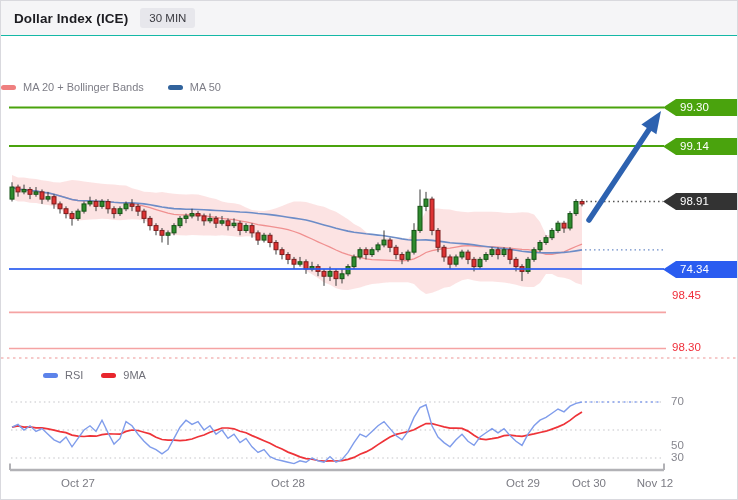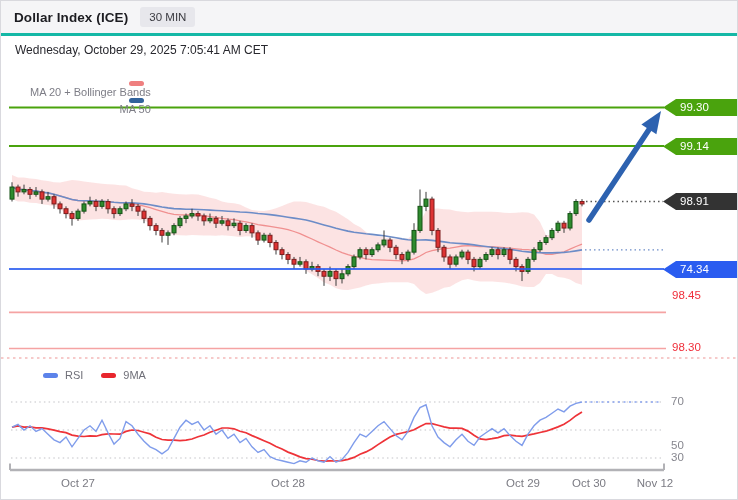--- a/index.html
+++ b/index.html
@@ -1,22 +1,22 @@
 <!DOCTYPE html>
 <html><head>
 <meta charset="utf-8">
 <style>
   html,body{margin:0;padding:0;background:#fff;font-family:"Liberation Sans",sans-serif;}
   .frame{position:relative;width:738px;height:500px;box-sizing:border-box;border:1px solid #d9d9de;background:#fff;overflow:hidden;}
   #gfx{position:absolute;left:0;top:0;z-index:1;}
-  .header{position:absolute;left:0;top:0;width:100%;height:35px;background:#f5f5f7;border-bottom:3px solid #14b8a6;z-index:2;display:flex;align-items:center;padding-left:13px;box-sizing:border-box;}
+  .header{position:absolute;left:0;top:0;width:100%;height:35px;background:#f5f5f7;border-bottom:1px solid #14b8a6;z-index:2;display:flex;align-items:center;padding-left:13px;box-sizing:border-box;}
   .title{font-size:13.5px;font-weight:bold;color:#1c1c21;letter-spacing:.1px;}
   .badge{margin-left:12px;background:#e7e7ec;color:#3a3a40;font-size:11.5px;padding:4px 9px;border-radius:3px;}
   .date-row{position:absolute;left:14px;top:42px;font-size:12px;color:#28282e;z-index:2;}
-  .legend-main{position:absolute;left:29px;top:80px;display:flex;align-items:flex-end;font-size:11px;color:#7d7d86;z-index:2;flex-direction:column;}
+  .legend-main{position:absolute;left:0;top:80px;display:flex;align-items:center;font-size:11px;color:#7d7d86;z-index:2;}
   .sw{display:inline-block;width:15px;height:5px;border-radius:2.5px;margin-right:7px;}
   .sw-pink{background:#ef7f7f;}
   .sw-steel{background:#31639c;}
   .sw-blue{background:#5c83ea;}
   .sw-red{background:#e8262d;}
   .legend-gap{width:24px;}
   .research{position:absolute;right:11px;top:81px;font-size:11px;color:#b9b9c1;z-index:2;}
   .tag{position:absolute;height:17px;line-height:17px;color:#fff;font-size:11.5px;padding-left:17px;box-sizing:border-box;z-index:3;clip-path:polygon(0 50%,13px 0,100% 0,100% 100%,13px 100%);}
   .tag-green{background:#4aa30d;}
   .tag-dark{background:#333333;}
@@ -245,21 +245,20 @@
       <line x1="9" y1="469" x2="663" y2="469" stroke="#b2b2b6" stroke-width="2.4"></line>
       <line x1="9" y1="469" x2="9" y2="462.5" stroke="#b2b2b6" stroke-width="2"></line>
       <line x1="663" y1="469" x2="663" y2="462.5" stroke="#b2b2b6" stroke-width="2"></line>
     </svg>
 
   <div class="header">
     <span class="title">Dollar Index (ICE)</span>
     <span class="badge">30 MIN</span>
   </div>
 
-  <div class="date-row">Wednesday, October 29, 2025 7:05:41 AM CET</div>
 
   <div class="legend-main">
     <span class="sw sw-pink"></span>
     <span>MA 20 + Bollinger Bands</span>
     <span class="legend-gap"></span>
     <span class="sw sw-steel"></span>
     <span>MA 50</span>
   </div>
 
   <div class="tag tag-green" style="left:662px;top:98px;width:76px;">99.30</div>

